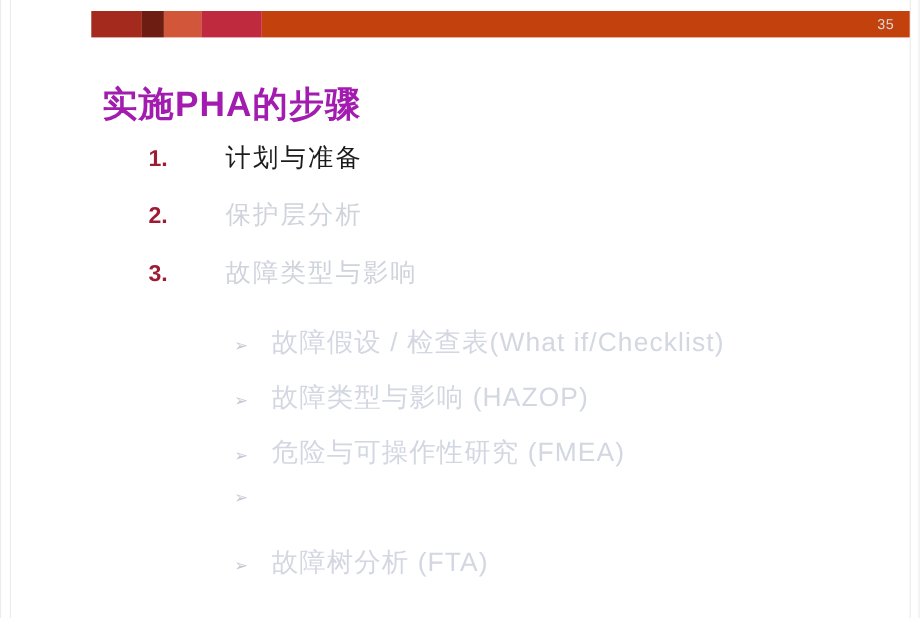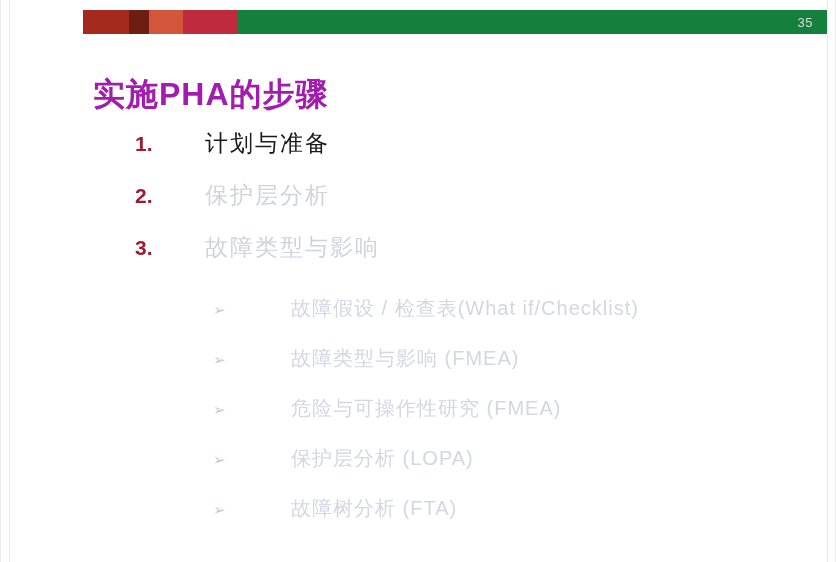--- a/index.html
+++ b/index.html
@@ -45,21 +45,21 @@
     display: flex;
     align-items: stretch;
   }
   .seg { height: 100%; }
   .seg-1 { width: 46px;  background: #a32a1c; }
   .seg-2 { width: 20px;  background: #6e1d12; }
   .seg-3 { width: 34px;  background: #d2563a; }
   .seg-4 { width: 55px;  background: #c02a3f; }
   .seg-gray {
     flex: 1 1 auto;
-    background: #15803d;
+    background: #c2410c;
     position: relative;
     padding-left: 48px;
   }
   #page-number {
     position: absolute;
     right: 14px;
     top: 50%;
     transform: translateY(-50%);
     color: #d8d8d8;
     font-size: 13px;
@@ -120,25 +120,24 @@
     height: 50px;
   }
   .sub-marker {
     width: 34px;
     flex: 0 0 34px;
     font-size: 15px;
     color: #c3c8d4;
     line-height: 1;
   }
   .sub-text {
-    font-size: 20px;
+    font-size: 24px;
     color: #d3d7e1;
     letter-spacing: 1px;
     white-space: nowrap;
-    margin-left: 44px;
   }
 </style>
 </head>
 <body>
 
 <div id="slide">
 
   <div class="frame-line left"></div>
   <div class="frame-line right"></div>
 
@@ -175,31 +174,30 @@
 
   <div id="sub-list">
 
     <div class="sub-item">
       <span class="sub-marker">➢</span>
       <span class="sub-text">故障假设 / 检查表(What if/Checklist)</span>
     </div>
 
     <div class="sub-item">
       <span class="sub-marker">➢</span>
-      <span class="sub-text">故障类型与影响 (FMEA)</span>
+      <span class="sub-text">故障类型与影响 (HAZOP)</span>
     </div>
 
     <div class="sub-item">
       <span class="sub-marker">➢</span>
       <span class="sub-text">危险与可操作性研究 (FMEA)</span>
     </div>
 
     <div class="sub-item">
       <span class="sub-marker">➢</span>
-      <span class="sub-text">保护层分析 (LOPA)</span>
     </div>
 
     <div class="sub-item">
       <span class="sub-marker">➢</span>
       <span class="sub-text">故障树分析 (FTA)</span>
     </div>
 
   </div>
 
 </div>

